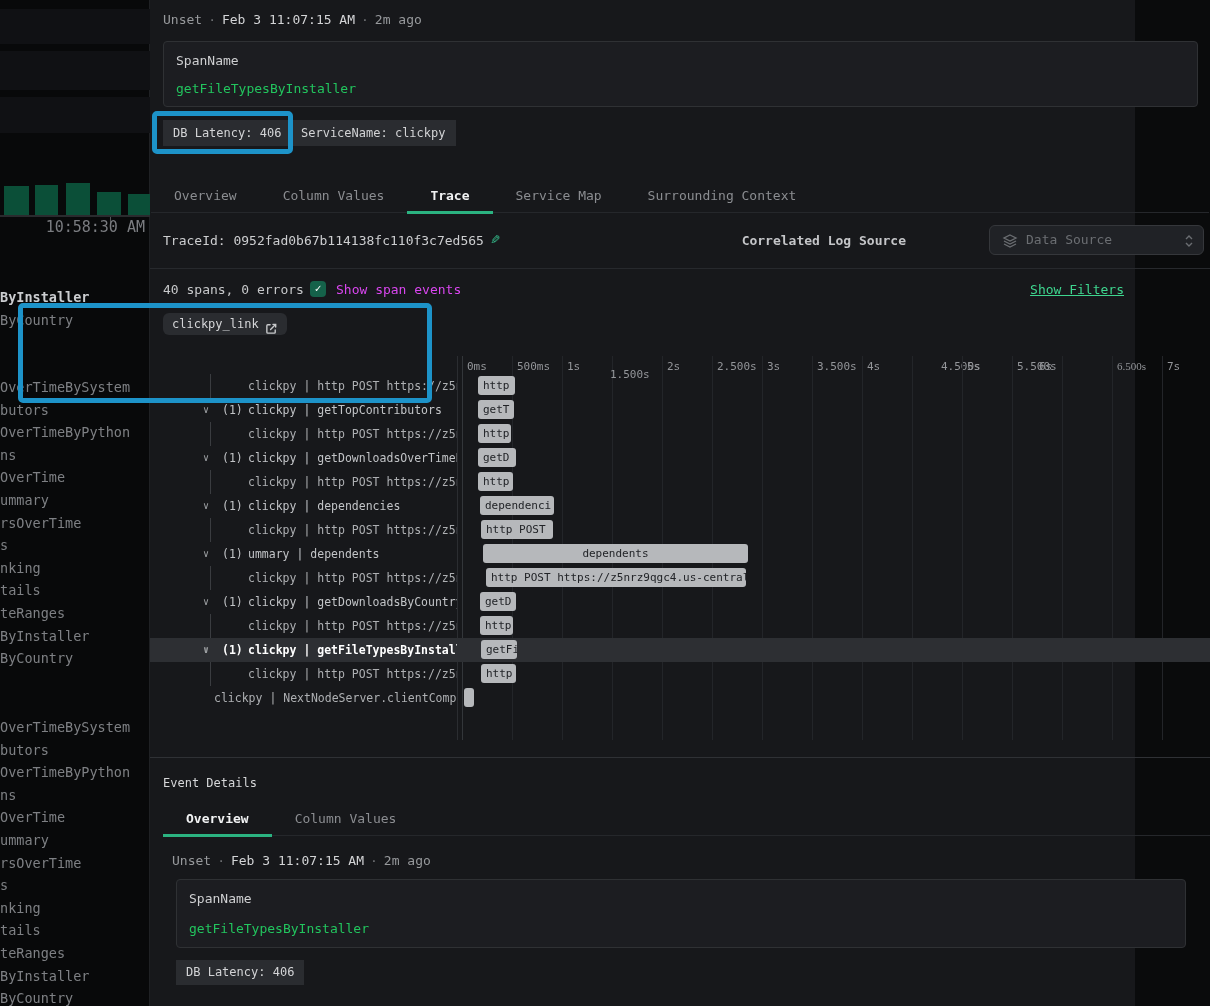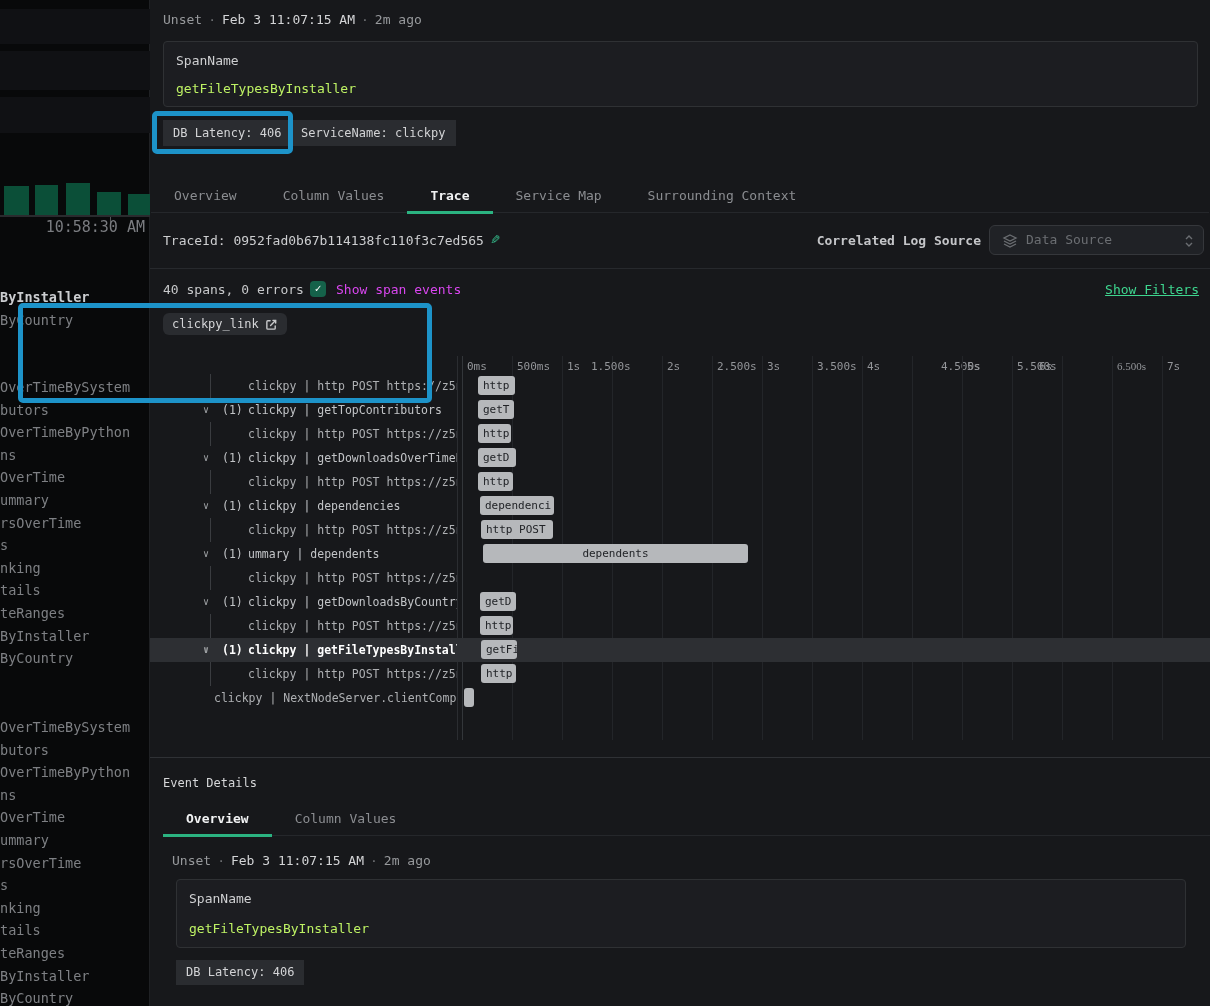--- a/index.html
+++ b/index.html
@@ -13,48 +13,48 @@
   
   .bg-strip { position:absolute; left:0; top:0; width:150px; height:1006px; background:#08090a; border-right:1px solid #1f2124; }
   .bg-row { position:absolute; left:0; width:150px; background:#101114; }
   .hist-bar { position:absolute; }
   .hist-base { position:absolute; left:0; top:215px; width:150px; height:2px; background:#2a2b2e; }
   .hist-tick { position:absolute; left:110px; top:217px; width:1px; height:6px; background:#55575a; }
   .hist-label { position:absolute; right:4px; top:218px; font-size:15px; color:#7a7c80; letter-spacing:0; white-space:nowrap; }
   .sb-item { position:absolute; left:0; height:20px; font-size:13.5px; color:#7e8084; white-space:nowrap; line-height:20px; }
   .sb-item.bold { color:#cbcdd0; font-weight:bold; }
   
-  .panel { position:absolute; left:150px; top:0; width:1060px; height:1006px; background:#17181b; }
+  .panel { position:absolute; left:150px; top:0; width:985px; height:1006px; background:#17181b; }
   .hdr-line { position:absolute; left:13px; top:12px; font-size:13px; color:#97999c; white-space:nowrap; }
   .hdr-line .t { color:#d3d4d6; }
   .hdr-line .dot { color:#6f7174; padding:0 6px; }
   .span-card { position:absolute; background:#1c1d21; border:1px solid #2f3134; border-radius:4px; }
   .span-card .f { position:absolute; left:12px; top:11px; font-size:13px; color:#cfd0d2; }
-  .span-card .v { position:absolute; left:12px; top:39px; font-size:13px; color:#bef264; }
+  .span-card .v { position:absolute; left:12px; top:39px; font-size:13px; color:#22c55e; }
   .badge { position:absolute; top:120px; height:26px; line-height:26px; background:#2a2c30; color:#d3d4d6; font-size:12px; padding:0 10px; white-space:nowrap; }
   
   .tabs { position:absolute; left:1px; top:180px; width:1058px; height:33px; border-bottom:1px solid #25272b; display:flex; }
   .tab { position:relative; padding:0 23px; height:33px; line-height:31px; font-size:13px; color:#8b8d91; cursor:pointer; }
   .tab.active { color:#f1f2f3; font-weight:bold; }
   .tab.active::after { content:""; position:absolute; left:0; right:0; bottom:-1px; height:3px; background:#2bb381; }
   
   .traceid { position:absolute; left:13px; top:233px; font-size:13px; color:#cdced0; white-space:nowrap; }
   .pencil { position:absolute; left:332px; top:230px; width:18px; height:18px; color:#35bd8c; font-size:15px; transform:scaleX(-1); cursor:pointer; }
   .corr-label { position:absolute; right:229px; top:233px; font-size:13px; font-weight:bold; color:#c4c5c8; white-space:nowrap; }
   .src-select { position:absolute; left:839px; top:225px; width:215px; height:30px; background:#202226; border:1px solid #35373b; border-radius:6px; cursor:pointer; }
   .src-select .ph { position:absolute; left:36px; top:6px; font-size:13px; color:#6b6e72; }
   .src-select .lyr { position:absolute; left:12px; top:7px; }
   .src-select .updn { position:absolute; right:9px; top:7px; }
   .divider { position:absolute; left:0; width:1060px; height:1px; background:#27292d; }
   
   .spans-count { position:absolute; left:13px; top:282px; font-size:13px; color:#c7c8ca; white-space:nowrap; }
   .cb { position:absolute; left:160px; top:281px; width:16px; height:16px; background:#15624a; border-radius:4px; color:#fff; font-size:11px; line-height:16px; text-align:center; font-weight:bold; cursor:pointer; }
   .cb-label { position:absolute; left:186px; top:282px; font-size:13px; color:#d946ef; }
   .show-filters { position:absolute; right:11px; top:282px; font-size:13px; color:#3ed68f; text-decoration:underline; cursor:pointer; }
-  .link-btn { position:absolute; left:13px; top:313px; height:22px; line-height:22px; background:#2a2c30; border-radius:6px; padding:0 9px; font-size:12px; color:#d5d6d8; cursor:pointer; display:flex; align-items:center; gap:6px; }
+  .link-btn { position:absolute; left:13px; top:313px; height:22px; line-height:22px; background:#2a2c30; border-radius:6px; padding:0 9px; font-size:12px; color:#d5d6d8; cursor:pointer; display:flex; align-items:flex-end; gap:6px; }
   
   .wf { position:absolute; left:0; top:356px; width:1060px; height:384px; }
   .gline { position:absolute; top:0; width:1px; height:384px; background:#232529; }
   .gline.zero { background:#33363a; }
   .col-div { position:absolute; left:307px; top:0; width:1px; height:384px; background:#2b2d31; }
   .tick-lab { position:absolute; top:4px; font-size:11px; color:#94969a; white-space:nowrap; }
   .wf-row { position:absolute; left:0; width:1060px; height:24px; }
   .wf-row.sel { background:#2d2f33; }
   .rlabel { position:absolute; top:0; left:0; width:307px; height:24px; overflow:hidden; line-height:24px; font-size:11.5px; color:#aeb0b3; white-space:nowrap; }
   .rlabel .chev { position:absolute; left:53px; top:0; color:#9da0a3; font-size:10px; }
@@ -188,21 +188,21 @@
     </div>
 
     <div class="wf" id="waterfall">
         <div class="gline zero" style="left:312px;"></div>
         <div class="tick-lab" style="left:317px;">0ms</div>
         <div class="gline" style="left:362px;"></div>
         <div class="tick-lab" style="left:367px;">500ms</div>
         <div class="gline" style="left:412px;"></div>
         <div class="tick-lab" style="left:417px;">1s</div>
         <div class="gline" style="left:462px;"></div>
-        <div class="tick-lab" style="left:441px;">1.500s</div>
+        <div class="tick-lab" style="left:460px;margin-top:8px;">1.500s</div>
         <div class="gline" style="left:512px;"></div>
         <div class="tick-lab" style="left:517px;">2s</div>
         <div class="gline" style="left:562px;"></div>
         <div class="tick-lab" style="left:567px;">2.500s</div>
         <div class="gline" style="left:612px;"></div>
         <div class="tick-lab" style="left:617px;">3s</div>
         <div class="gline" style="left:662px;"></div>
         <div class="tick-lab" style="left:667px;">3.500s</div>
         <div class="gline" style="left:712px;"></div>
         <div class="tick-lab" style="left:717px;text-align:right;">4s</div>
@@ -277,20 +277,21 @@
             <div class="cnt">(1)</div>
             <div class="nm" style="left: 98px;">ummary | dependents</div>
           </div>
           <div class="bar center" style="left:333px;width:265px;">dependents</div>
         </div>
         <div class="wf-row" style="top:210px;">
           <div class="guide"></div>
           <div class="rlabel">
             <div class="nm" style="left:98px;">clickpy | http POST https://z5nrz</div>
           </div>
+          <div class="bar" style="left:336px;width:260px;">http POST https://z5nrz9qgc4.us-central</div>
         </div>
         <div class="wf-row parent" style="top:234px;">
           <div class="rlabel">
             <div class="chev">∨</div>
             <div class="cnt">(1)</div>
             <div class="nm" style="left: 98px;">clickpy | getDownloadsByCountry</div>
           </div>
           <div class="bar" style="left:330px;width:36px;">getD</div>
         </div>
         <div class="wf-row" style="top:258px;">

